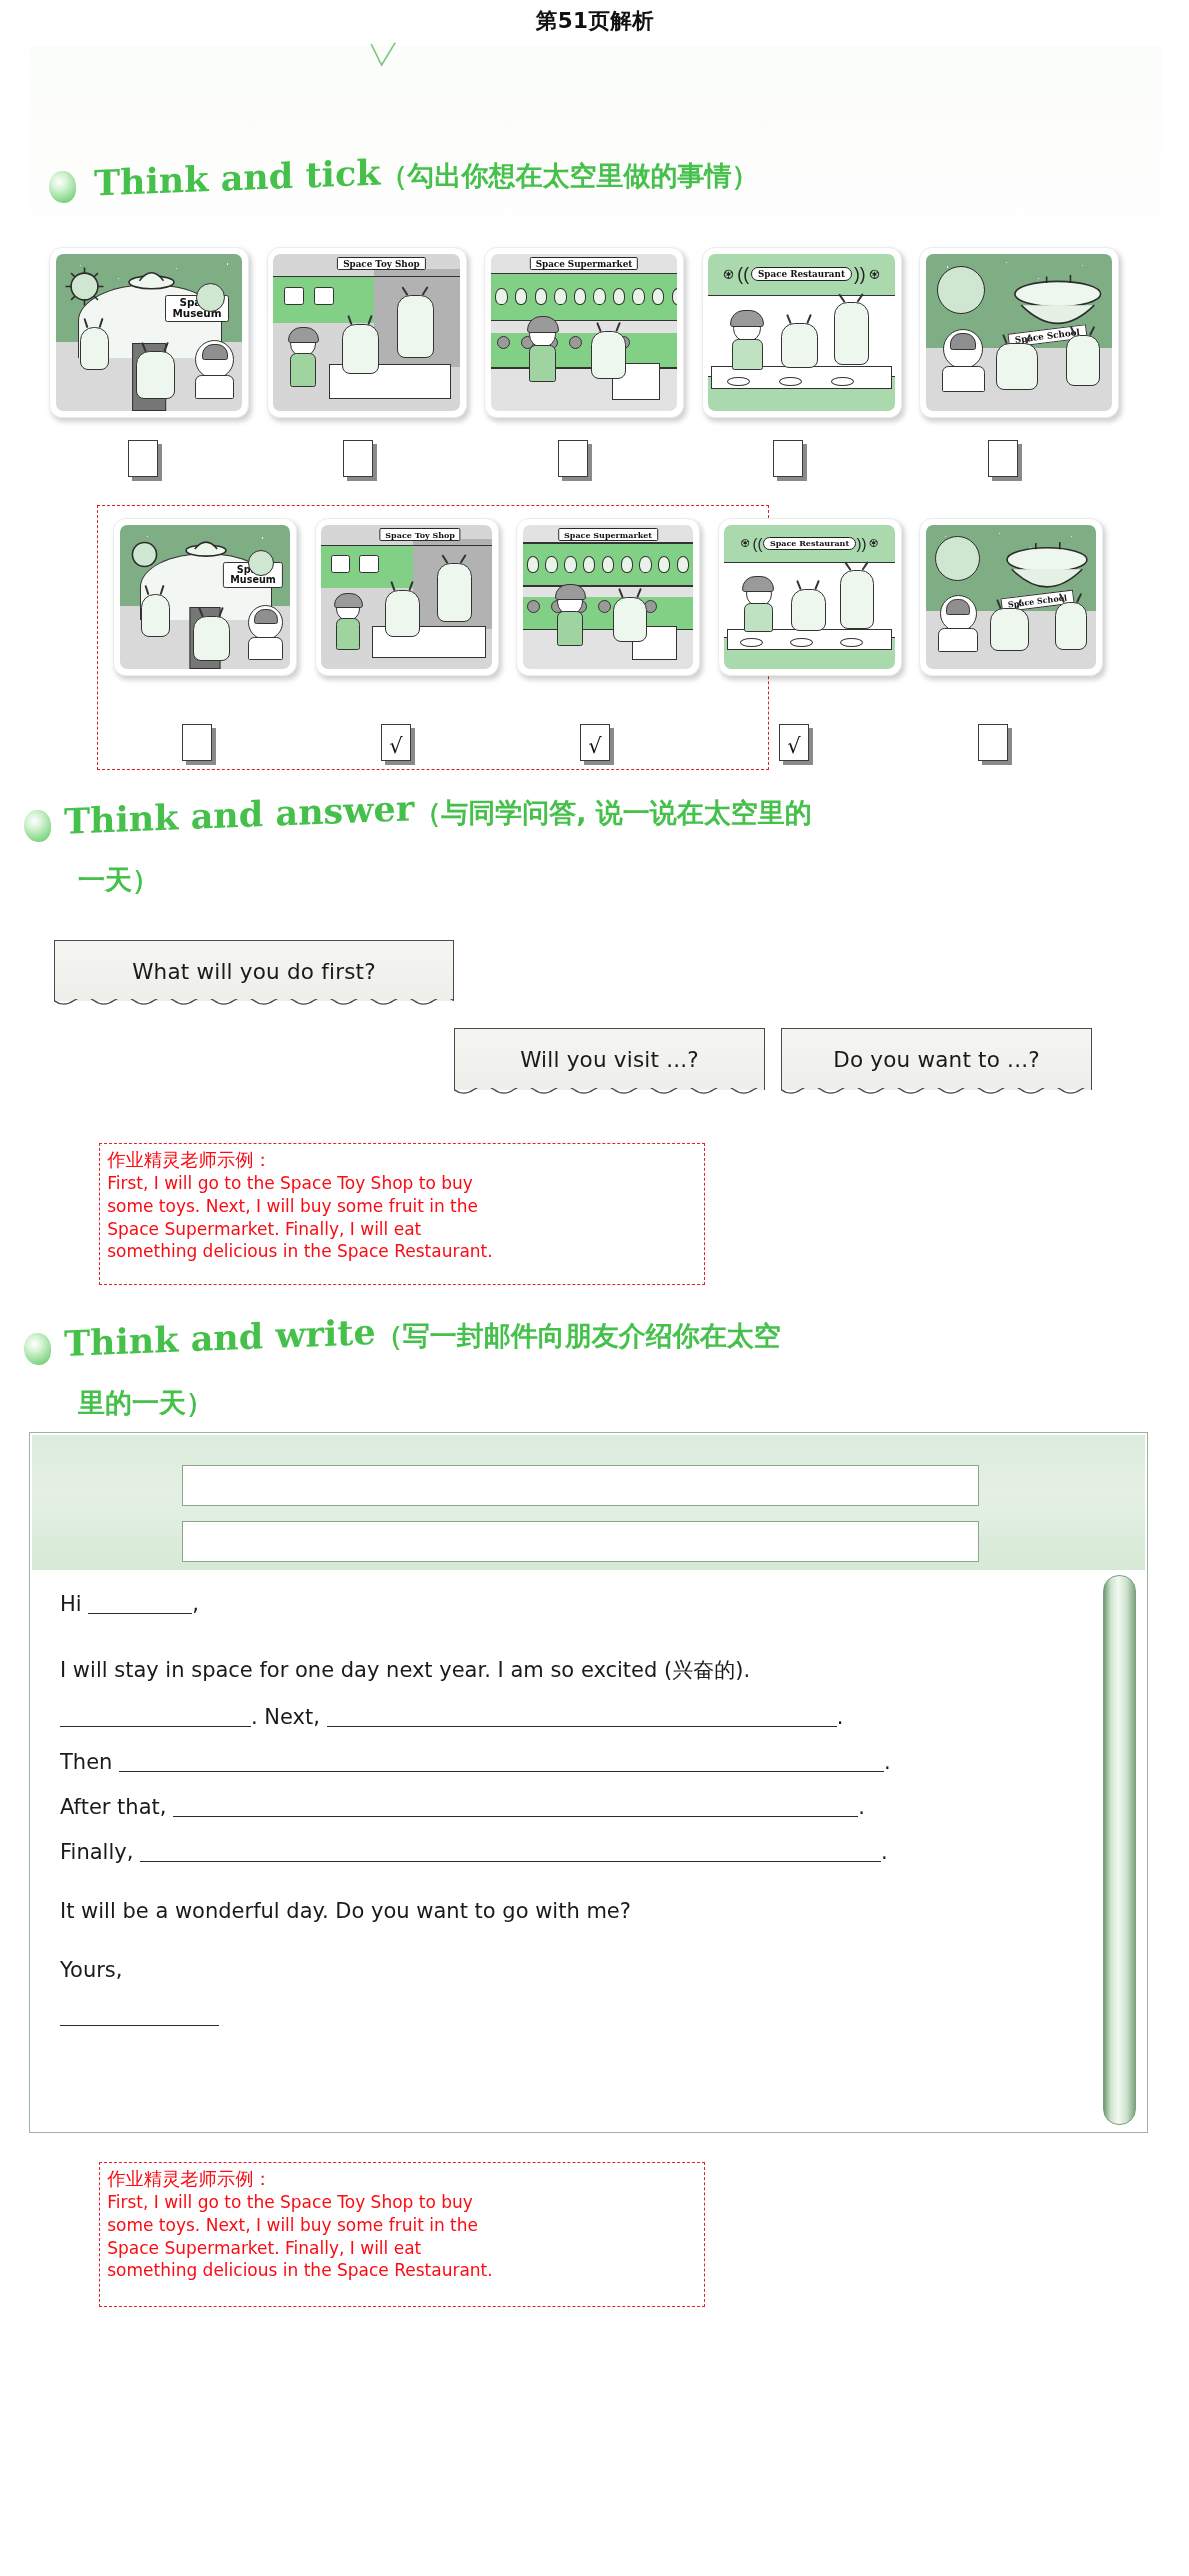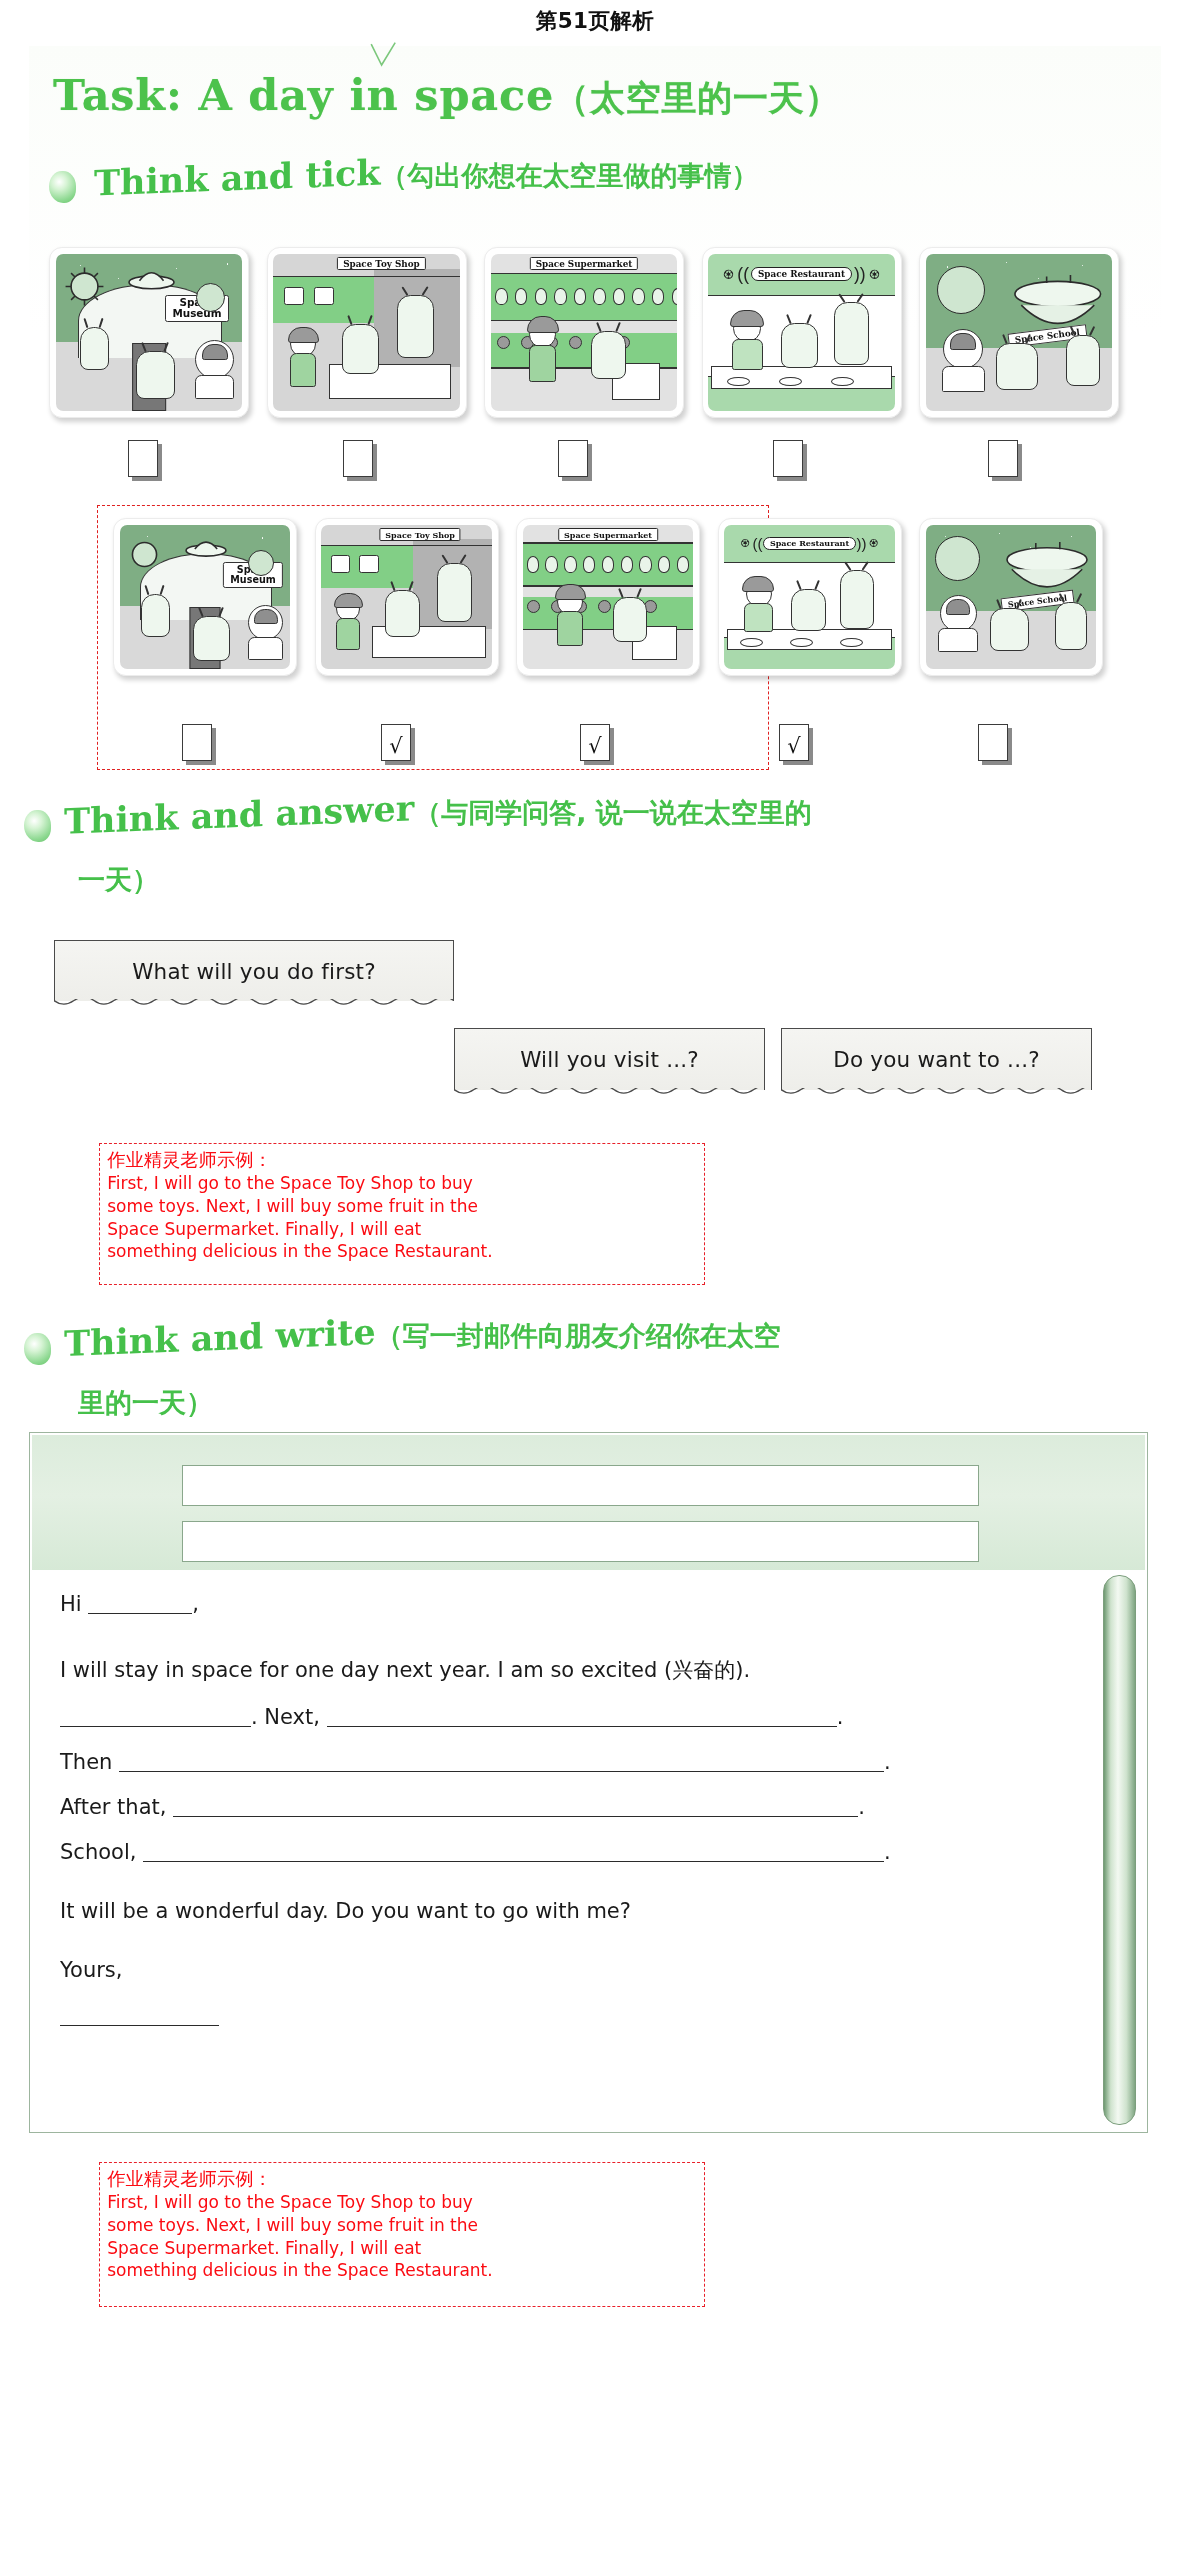--- a/index.html
+++ b/index.html
@@ -159,23 +159,20 @@
 </style>
 </head>
 <body>
 
 <div class="page">
 
   <div class="page-header">第51页解析</div>
 
   <div class="sheet"></div>
 
-  <div class="gtitle" id="task-title">
-    <span>Task: A day in space</span><span class="task-cn">（太空里的一天）</span>
-  </div>
 
   <svg width="32" height="32" style="position:absolute;left:368px;top:41px;" viewBox="0 0 40 40">
     <path d="M4 4 L17 30 L34 2" fill="none" stroke="#7cc87c" stroke-width="2"></path>
   </svg>
 
   <div class="bullet" style="left:49px;top:171px;"></div>
   <div class="sub-head" style="left:94px;top:157px;">
     <span class="sub-en">Think and tick</span><span class="sub-cn">（勾出你想在太空里做的事情）</span>
   </div>
 
@@ -682,21 +679,21 @@
         <span>Then</span>
         <span class="blank" style="width:765px;"></span><span>.</span>
       </div>
 
       <div class="lline" style="margin-top:21px;">
         <span>After that,</span>
         <span class="blank" style="width:685px;"></span><span>.</span>
       </div>
 
       <div class="lline" style="margin-top:21px;">
-        <span>School,</span>
+        <span>Finally,</span>
         <span class="blank" style="width:741px;"></span><span>.</span>
       </div>
 
       <div class="lline" style="margin-top:35px;">It will be a wonderful day. Do you want to go with me?</div>
 
       <div class="lline" style="margin-top:35px;">Yours,</div>
 
       <div class="lline" style="margin-top:22px;">
         <span class="blank" style="width:159px;"></span>
       </div>

